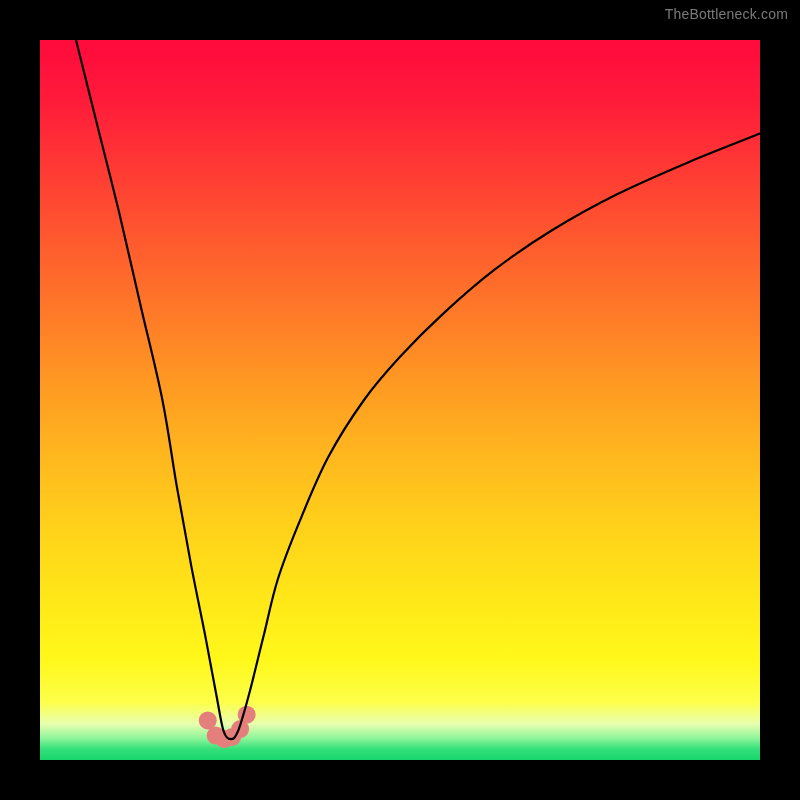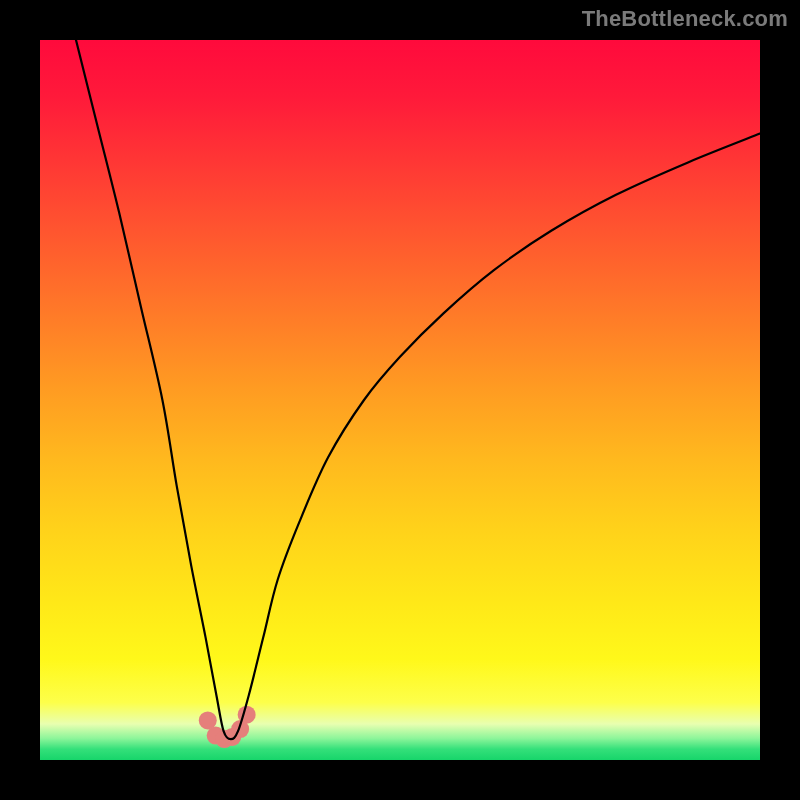--- a/index.html
+++ b/index.html
@@ -51,23 +51,23 @@
     top: 0;
     width: 720px;
     height: 720px;
     overflow: visible;
   }
   .watermark {
     position: absolute;
     top: 6px;
     right: 12px;
     color: #7a7a7a;
-    font-size: 22px;
+    font-size: 14px;
     letter-spacing: 0.2px;
-    font-weight: 700;
+    font-weight: 400;
     user-select: none;
   }
 </style>
 </head>
 <body>
 
 <div class="frame">
   <div class="watermark">TheBottleneck.com</div>
 
   <div class="plot">

